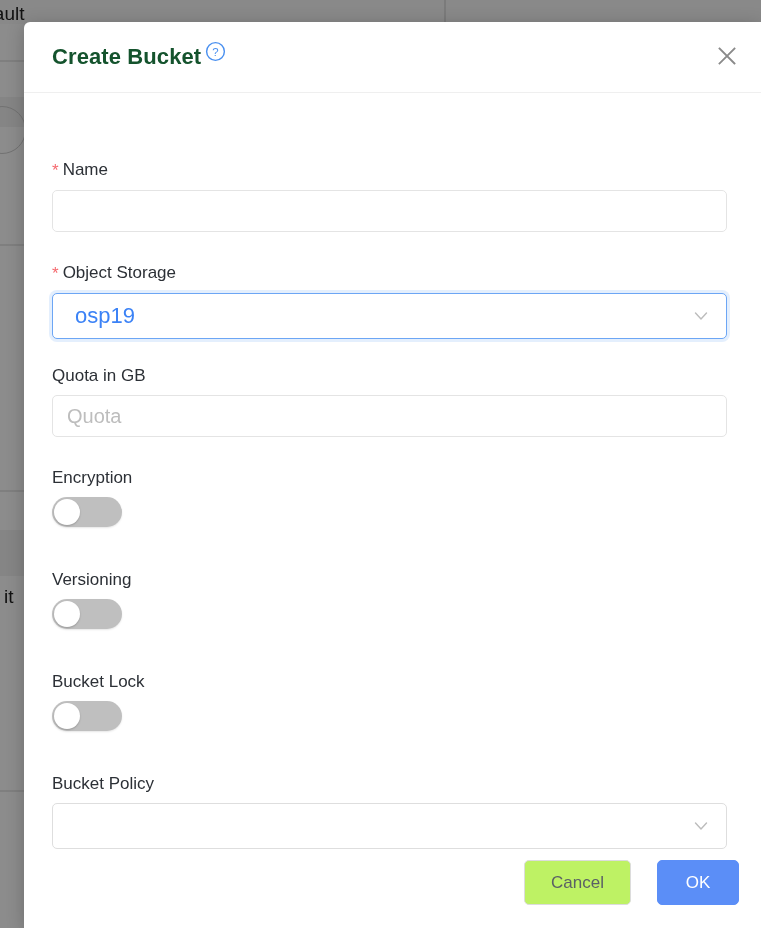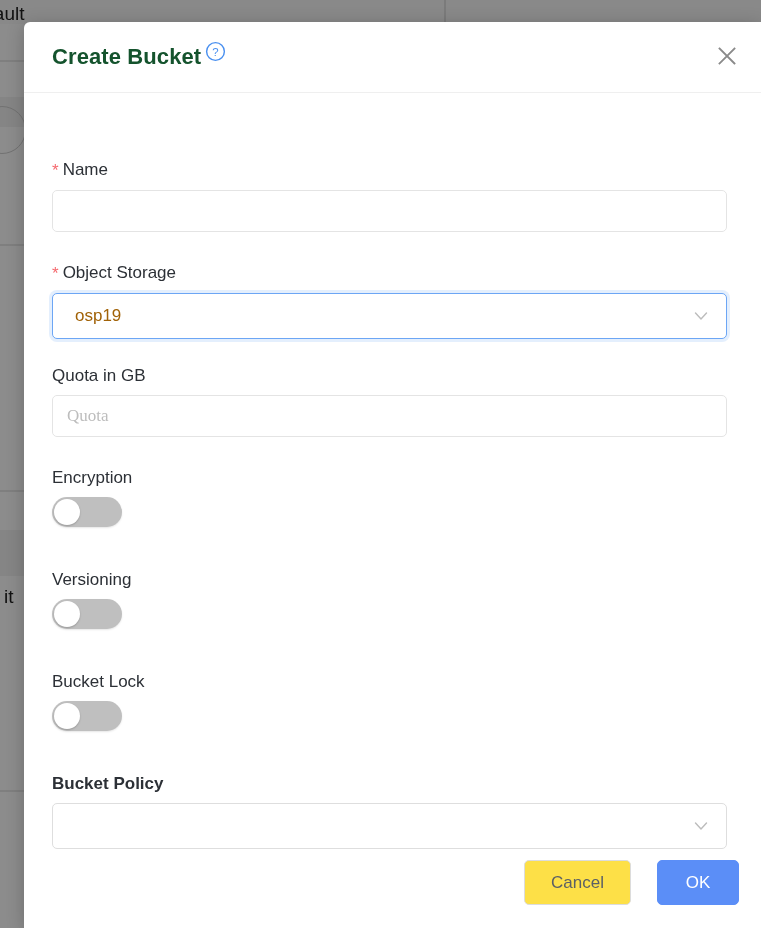--- a/index.html
+++ b/index.html
@@ -137,25 +137,25 @@
     vertical-align: -1px;
   }
 
   .text-input {
     width: 100%;
     height: 42px;
     box-sizing: border-box;
     border: 1px solid #e4e4e4;
     border-radius: 5px;
     background: #fff;
-    font-size: 17px;
+    font-size: 20px;
     color: #33373d;
     padding: 0 14px;
     outline: none;
-    font-family: Liberation Serif, serif;
+    font-family: Liberation Sans, sans-serif;
   }
   .text-input::placeholder { color: #bdbdbd; }
 
   .select-box {
     position: relative;
     width: 100%;
     height: 46px;
     box-sizing: border-box;
     border: 1px solid #dedede;
     border-radius: 5px;
@@ -164,22 +164,22 @@
   }
   .select-box.focused {
     border-color: #6ca6f5;
     box-shadow: 0 0 0 3px rgba(108,166,245,0.18);
   }
   .select-value {
     position: absolute;
     left: 22px;
     top: 0;
     line-height: 44px;
-    font-size: 17px;
-    color: #a16207;
+    font-size: 22px;
+    color: #3b82f6;
   }
   .chevron {
     position: absolute;
     right: 16px;
     top: 50%;
     transform: translateY(-50%);
     width: 18px;
     height: 18px;
     color: #bcbcbc;
   }
@@ -204,21 +204,21 @@
     box-shadow: 0 1px 2px rgba(0,0,0,0.20);
   }
 
   
   .r-name       { position:absolute; left:28px; top:66px;  width:675px; }
   .r-storage    { position:absolute; left:28px; top:169px; width:675px; }
   .r-quota      { position:absolute; left:28px; top:272px; width:675px; }
   .r-encrypt    { position:absolute; left:28px; top:374px; width:675px; }
   .r-version    { position:absolute; left:28px; top:476px; width:675px; }
   .r-lock       { position:absolute; left:28px; top:578px; width:675px; }
-  .r-policy     { position:absolute; left:28px; top:680px; width:675px;font-weight:bold; }
+  .r-policy     { position:absolute; left:28px; top:680px; width:675px; }
 
   .modal-footer {
     position: absolute;
     left: 0;
     right: 0;
     bottom: 0;
     height: 90px;
   }
   .btn {
     position: absolute;
@@ -226,21 +226,21 @@
     border-radius: 5px;
     font-size: 17px;
     font-family: "Liberation Sans", sans-serif;
     cursor: pointer;
     box-sizing: border-box;
   }
   .btn-cancel {
     right: 130px;
     top: 22px;
     width: 107px;
-    background: #fde047;
+    background: #bef264;
     border: 1px solid #dcdcdc;
     color: #5a5f66;
   }
   .btn-ok {
     right: 22px;
     top: 22px;
     width: 82px;
     background: #5b8ef7;
     border: 1px solid #5b8ef7;
     color: #ffffff;

